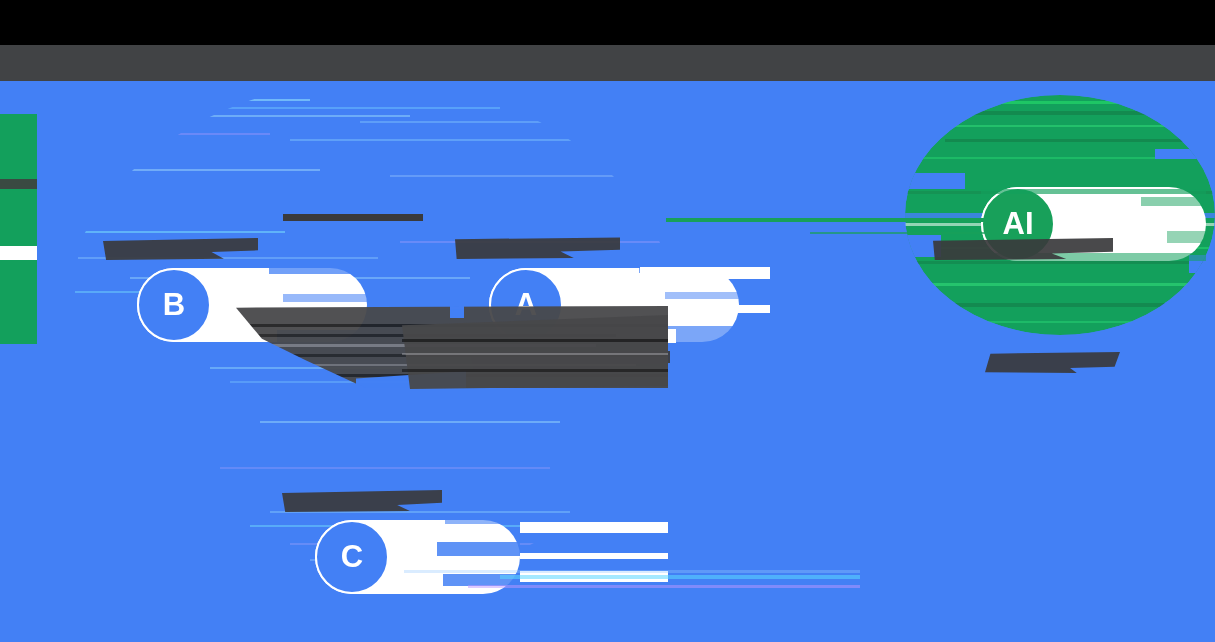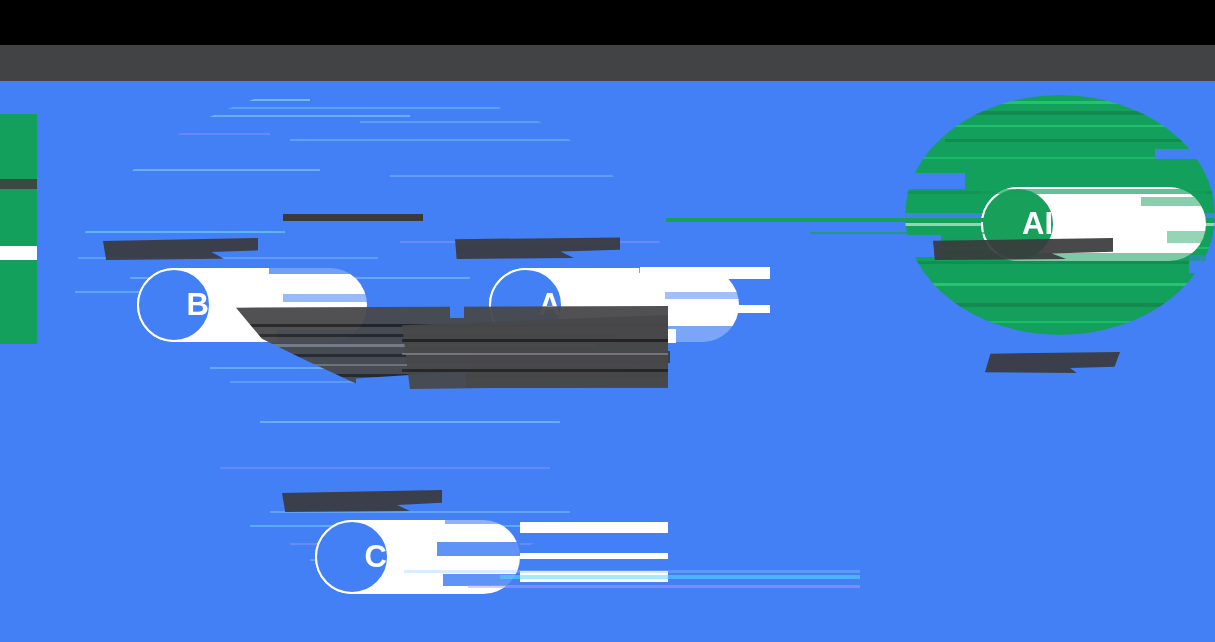--- a/index.html
+++ b/index.html
@@ -22,21 +22,21 @@
   .scan{position:absolute;pointer-events:none;}
   .sl{position:absolute;height:2px;}
 
   
   .node{position:absolute;}
   .card{position:absolute;left:0;top:0;height:74px;background:#ffffff;border-radius:37px;
         box-shadow:0 0 0 0 rgba(0,0,0,0);}
   .badge{position:absolute;left:0;top:0;width:74px;height:74px;border-radius:50%;
          background:#4380f5;border:2px solid #ffffff;box-sizing:border-box;
          color:#fff;font-size:31px;font-weight:bold;
-         display:flex;align-items:center;justify-content:flex-end;}
+         display:flex;align-items:center;justify-content:center;}
   .badge.green{background:#18a05a;}
   .node-label{position:absolute;height:22px;background:#3a3a3c;color:#3a3a3c;
        font-size:15px;font-weight:bold;overflow:hidden;white-space:nowrap;opacity:.92;}
 
   .sublabel{position:absolute;height:22px;background:#3a3a3c;opacity:.92;}
 
   .connector{position:absolute;height:7px;background:#3a3a3c;}
   .connector.green{background:#18a05a;height:4px;}
 
   .textblock{position:absolute;background:#48484a;opacity:.95;}

